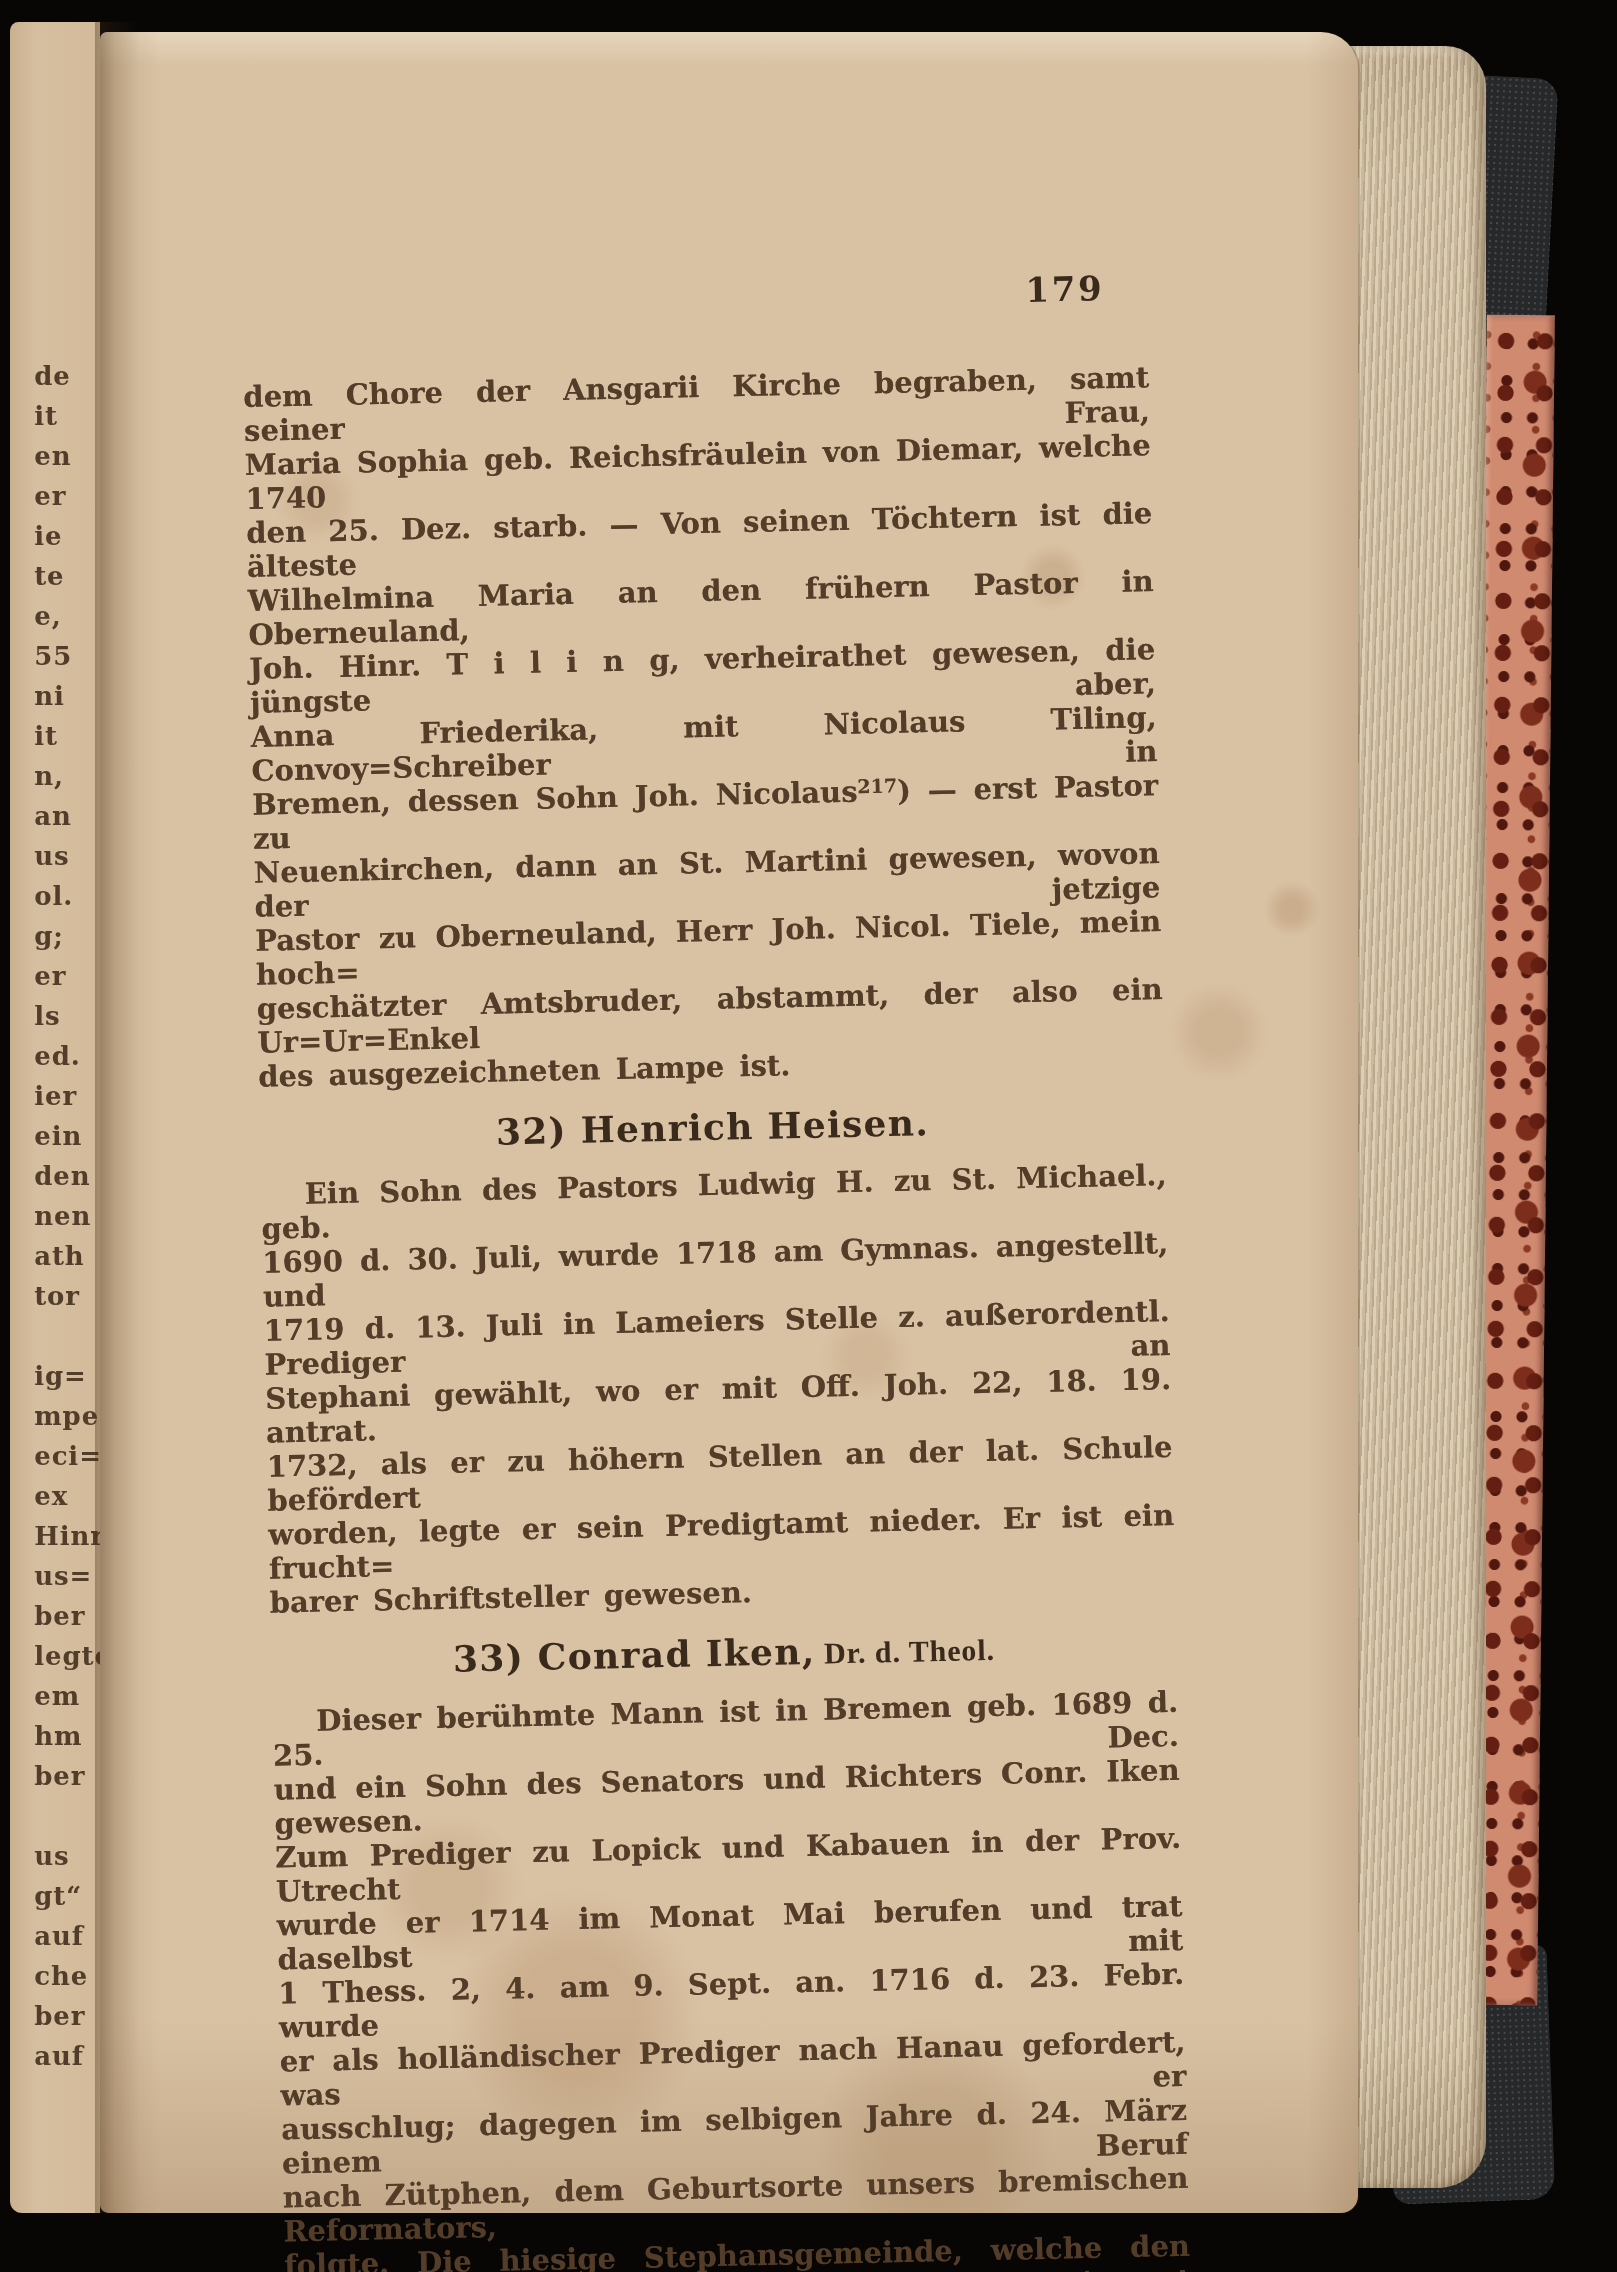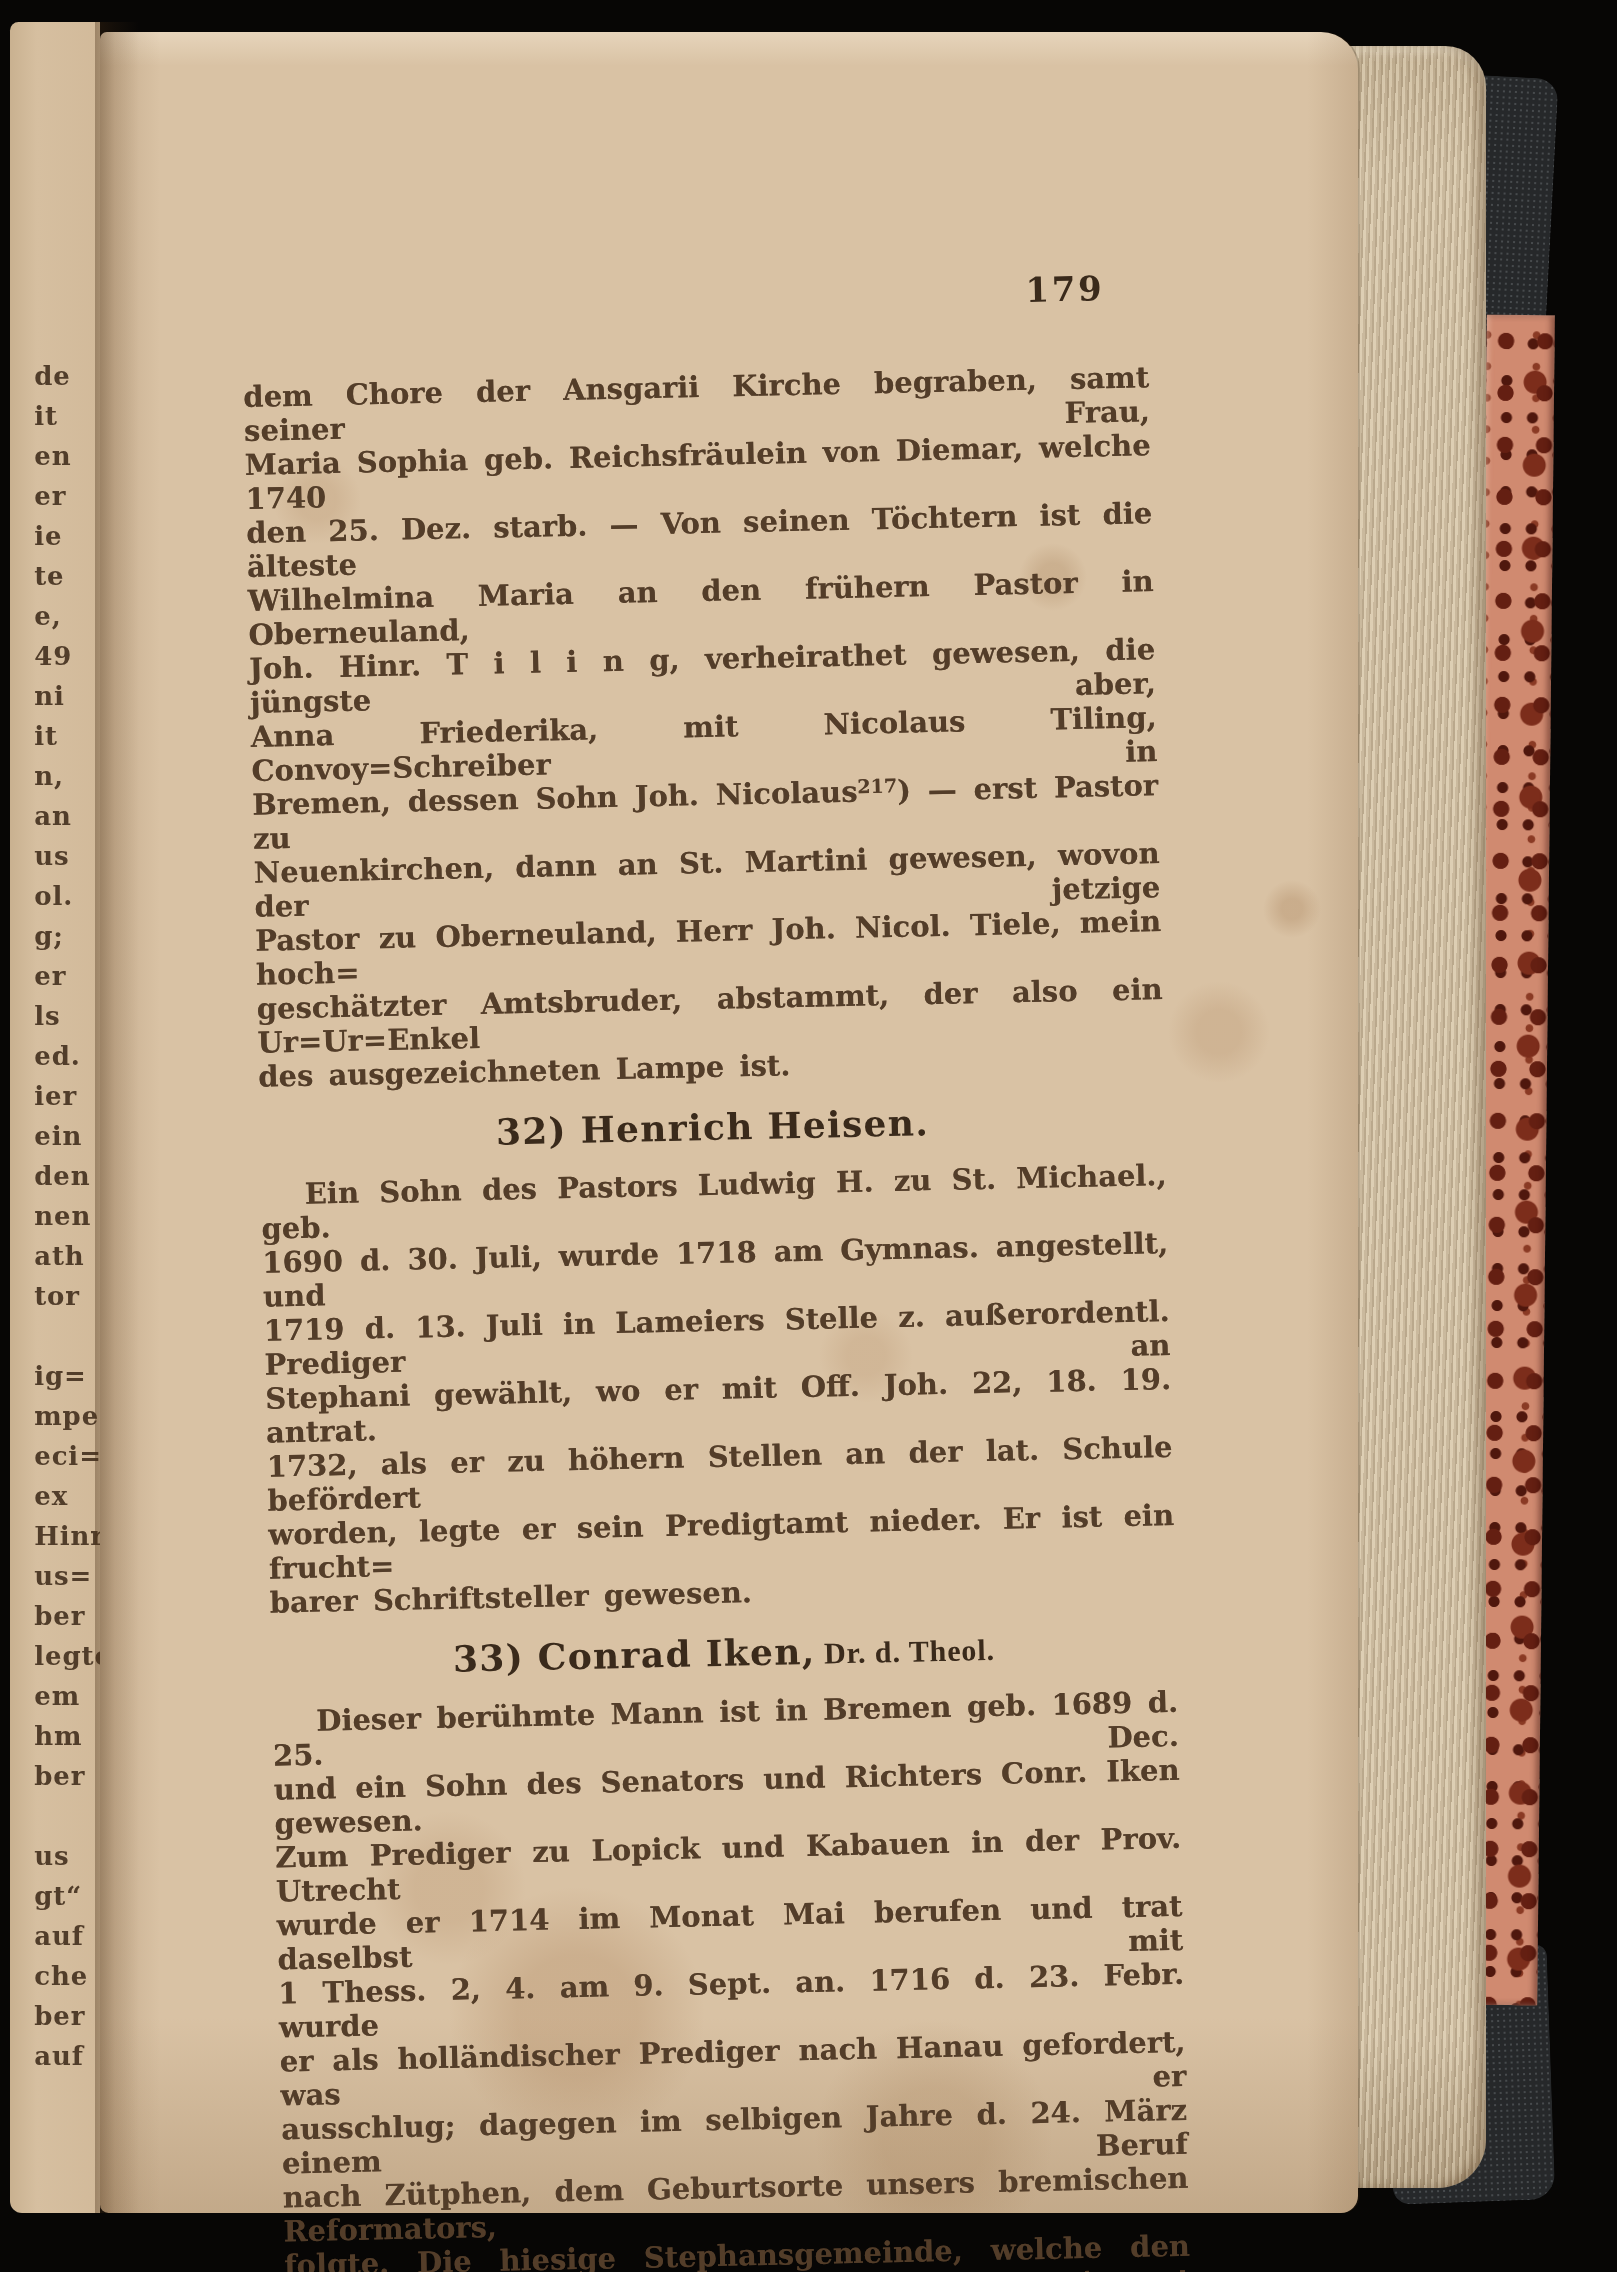--- a/index.html
+++ b/index.html
@@ -103,21 +103,21 @@
 
   <div class="left-sliver">
     <div class="fragments">
         <div class="frag">de</div>
         <div class="frag">it</div>
         <div class="frag">en</div>
         <div class="frag">er</div>
         <div class="frag">ie</div>
         <div class="frag">te</div>
         <div class="frag">e,</div>
-        <div class="frag">49</div>
+        <div class="frag">55</div>
         <div class="frag">ni</div>
         <div class="frag">it</div>
         <div class="frag">n,</div>
         <div class="frag">an</div>
         <div class="frag">us</div>
         <div class="frag">ol.</div>
         <div class="frag">g;</div>
         <div class="frag">er</div>
         <div class="frag">ls</div>
         <div class="frag">ed.</div>

